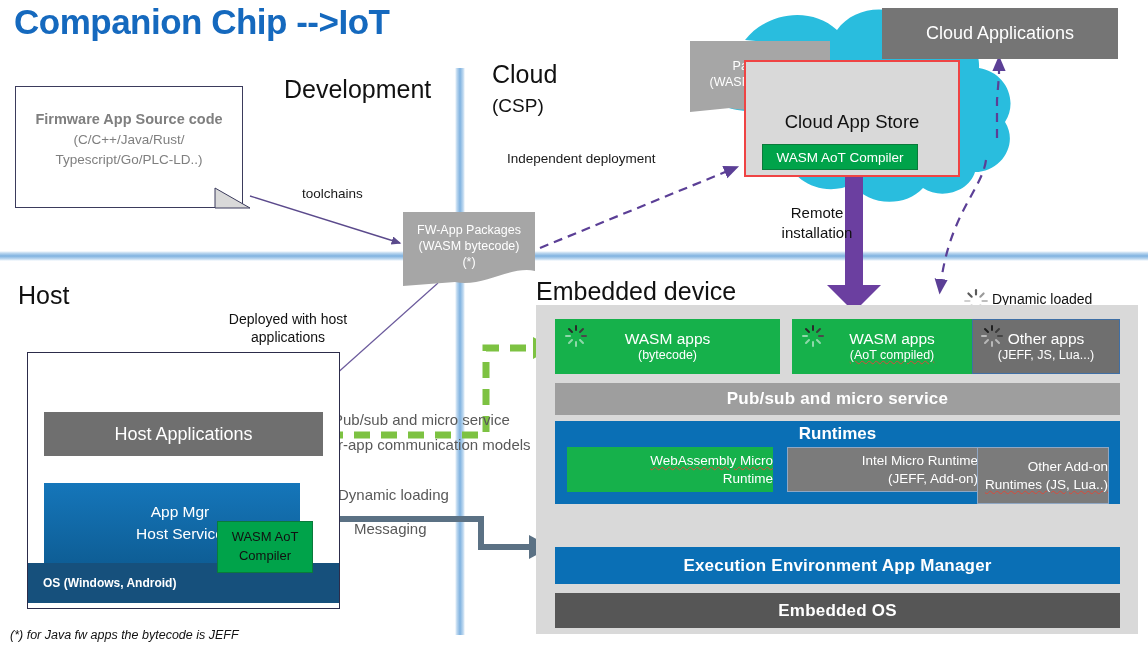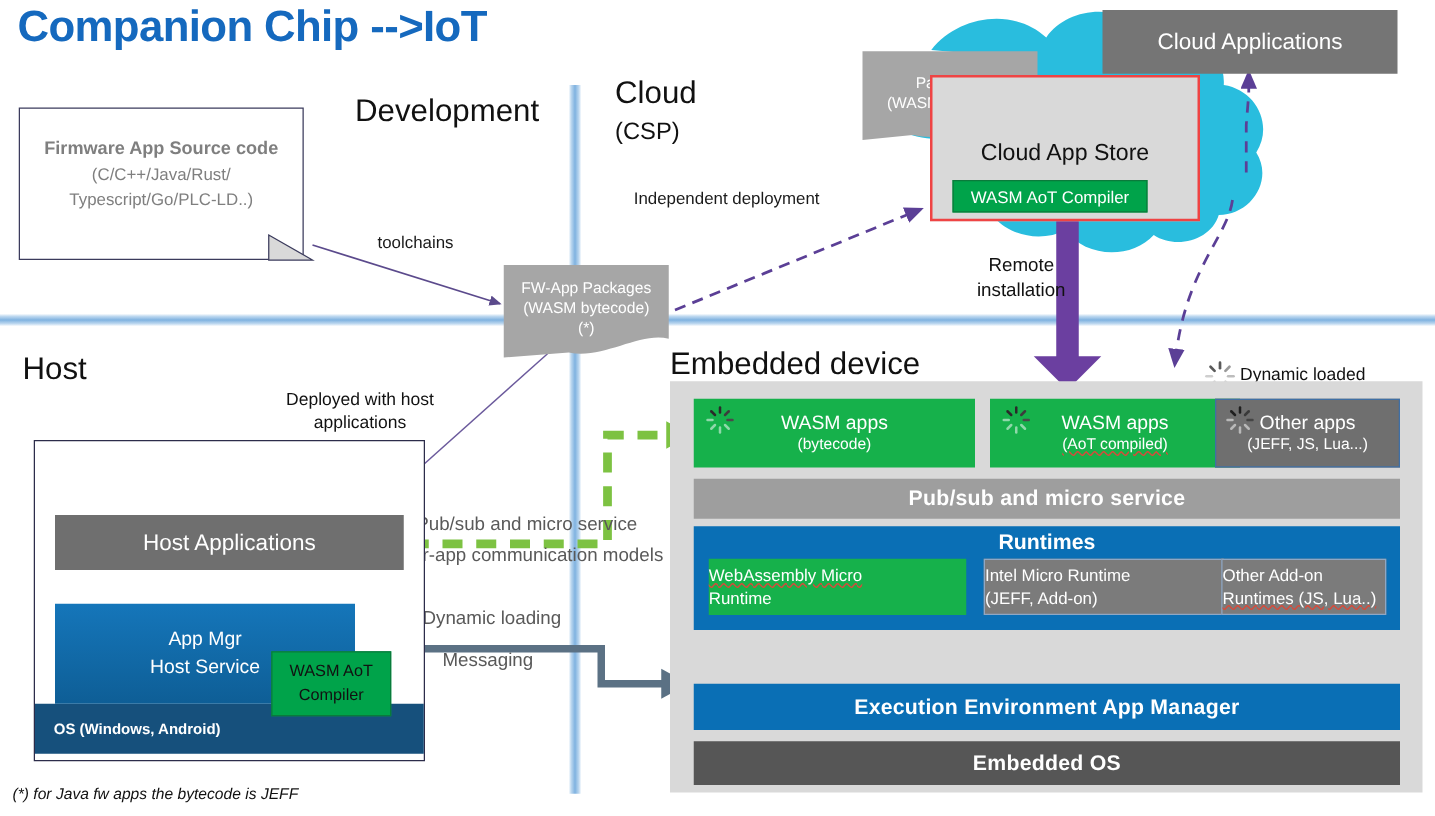--- a/index.html
+++ b/index.html
@@ -138,20 +138,21 @@
     display:flex;align-items:center;justify-content:center;
   }
   #appmgr{
     left:44px; top:483px;
     width:240px; height:80px;
     background:linear-gradient(180deg,#1576BA 0%,#0E5E96 100%);
     color:#ffffff;
     font-size:15.5px;
     display:flex;flex-direction:column;align-items:center;justify-content:center;
     line-height:1.45;
+    padding-left:16px;
   }
   #osbar{
     left:28px; top:563px;
     width:311px; height:40px;
     background:#16507C;
     color:#ffffff;
     font-weight:bold;
     font-size:12px;
     display:flex;align-items:center;
     padding-left:15px;
@@ -201,21 +202,21 @@
     line-height:1.25;
     position:absolute;
   }
   .appcell .a1{font-size:15.5px;}
   .appcell .a2{font-size:12.5px;}
   .green{background:#16B14B;}
   .greycell{background:#6f6f6f;border:1px solid #3f6fa5;}
   .rtcell{
     position:absolute;
     box-sizing:border-box;
-    display:flex;align-items:flex-start;justify-content:center;
+    display:flex;align-items:flex-end;justify-content:center;
     flex-direction:column;
     font-size:13.5px;
     line-height:1.3;
     text-align:center;
   }
   .rt-green{background:#16B14B;color:#ffffff;}
   .rt-grey{background:#7b7b7b;color:#ffffff;border:1px solid #8fa7c4;}
   #runtimes-band{
     position:absolute;
     left:0;top:0;width:100%;height:100%;
@@ -476,21 +477,21 @@
       <div id="runtimes-title">Runtimes</div>
 
       <div class="rtcell rt-green" style="left:12px;top:26px;width:206px;height:45px;">
         <div class="uline">WebAssembly Micro</div>
         <div>Runtime</div>
       </div>
       <div class="rtcell rt-grey" style="left:232px;top:26px;width:192px;height:45px;">
         <div>Intel Micro Runtime</div>
         <div>(JEFF, Add-on)</div>
       </div>
-      <div class="rtcell rt-grey" style="left:422px;top:26px;width:132px;height:45px;">
+      <div class="rtcell rt-grey" style="left:422px;top:26px;width:132px;height:57px;">
         <div>Other Add-on</div>
         <div class="uline">Runtimes (JS, Lua..)</div>
       </div>
     </div>
 
 
     <div class="row bar bar-blue" style="left:19px;top:242px;width:565px;height:37px;">
       <span>Execution Environment App Manager</span>
     </div>
 

